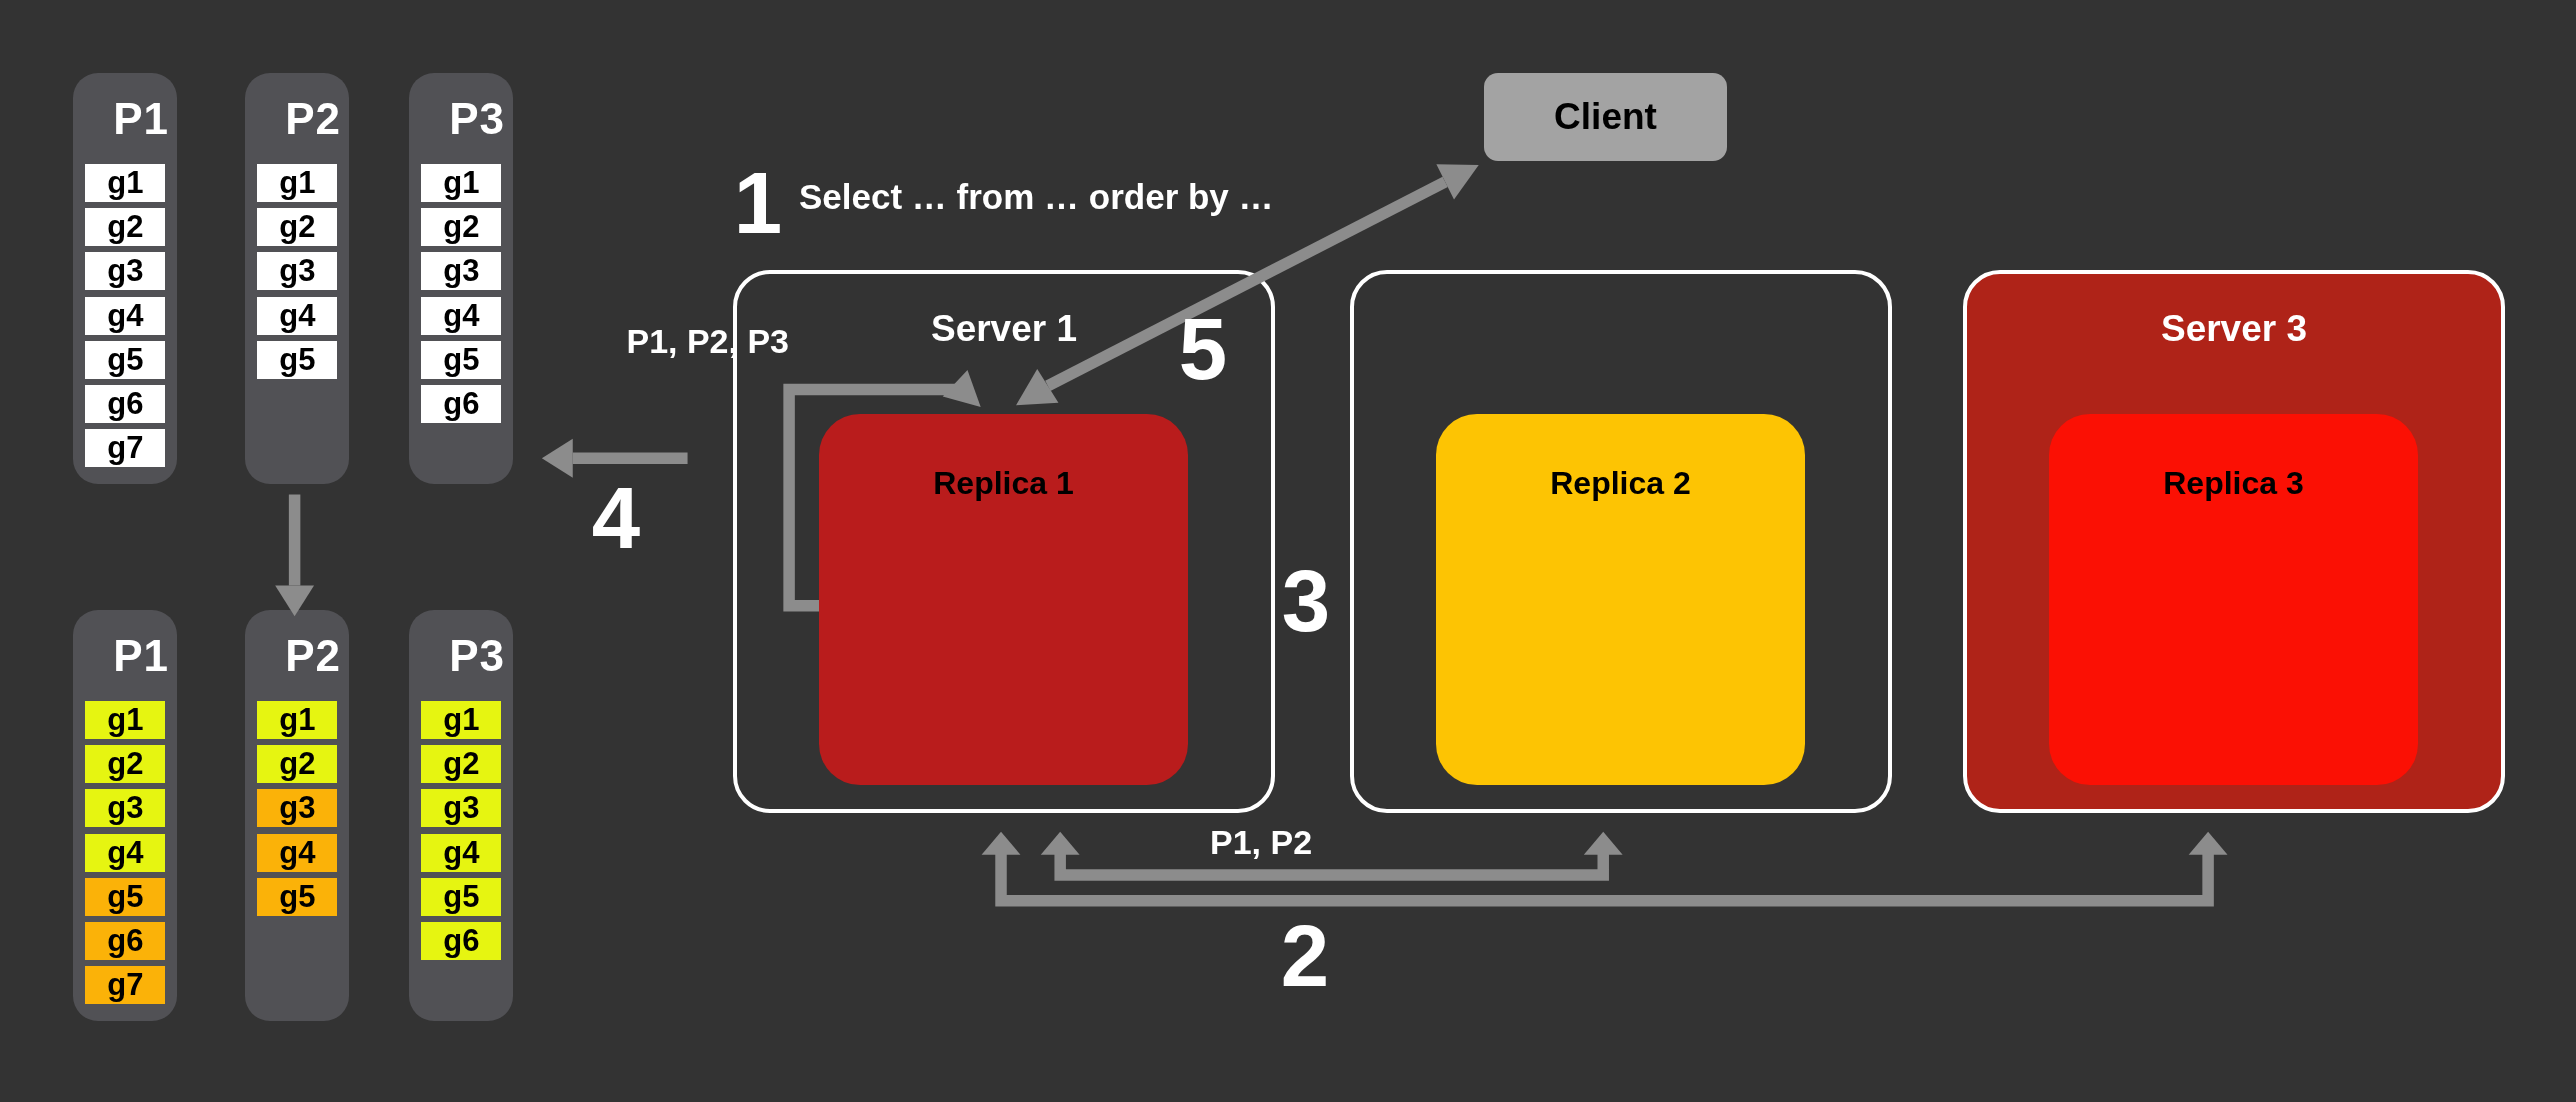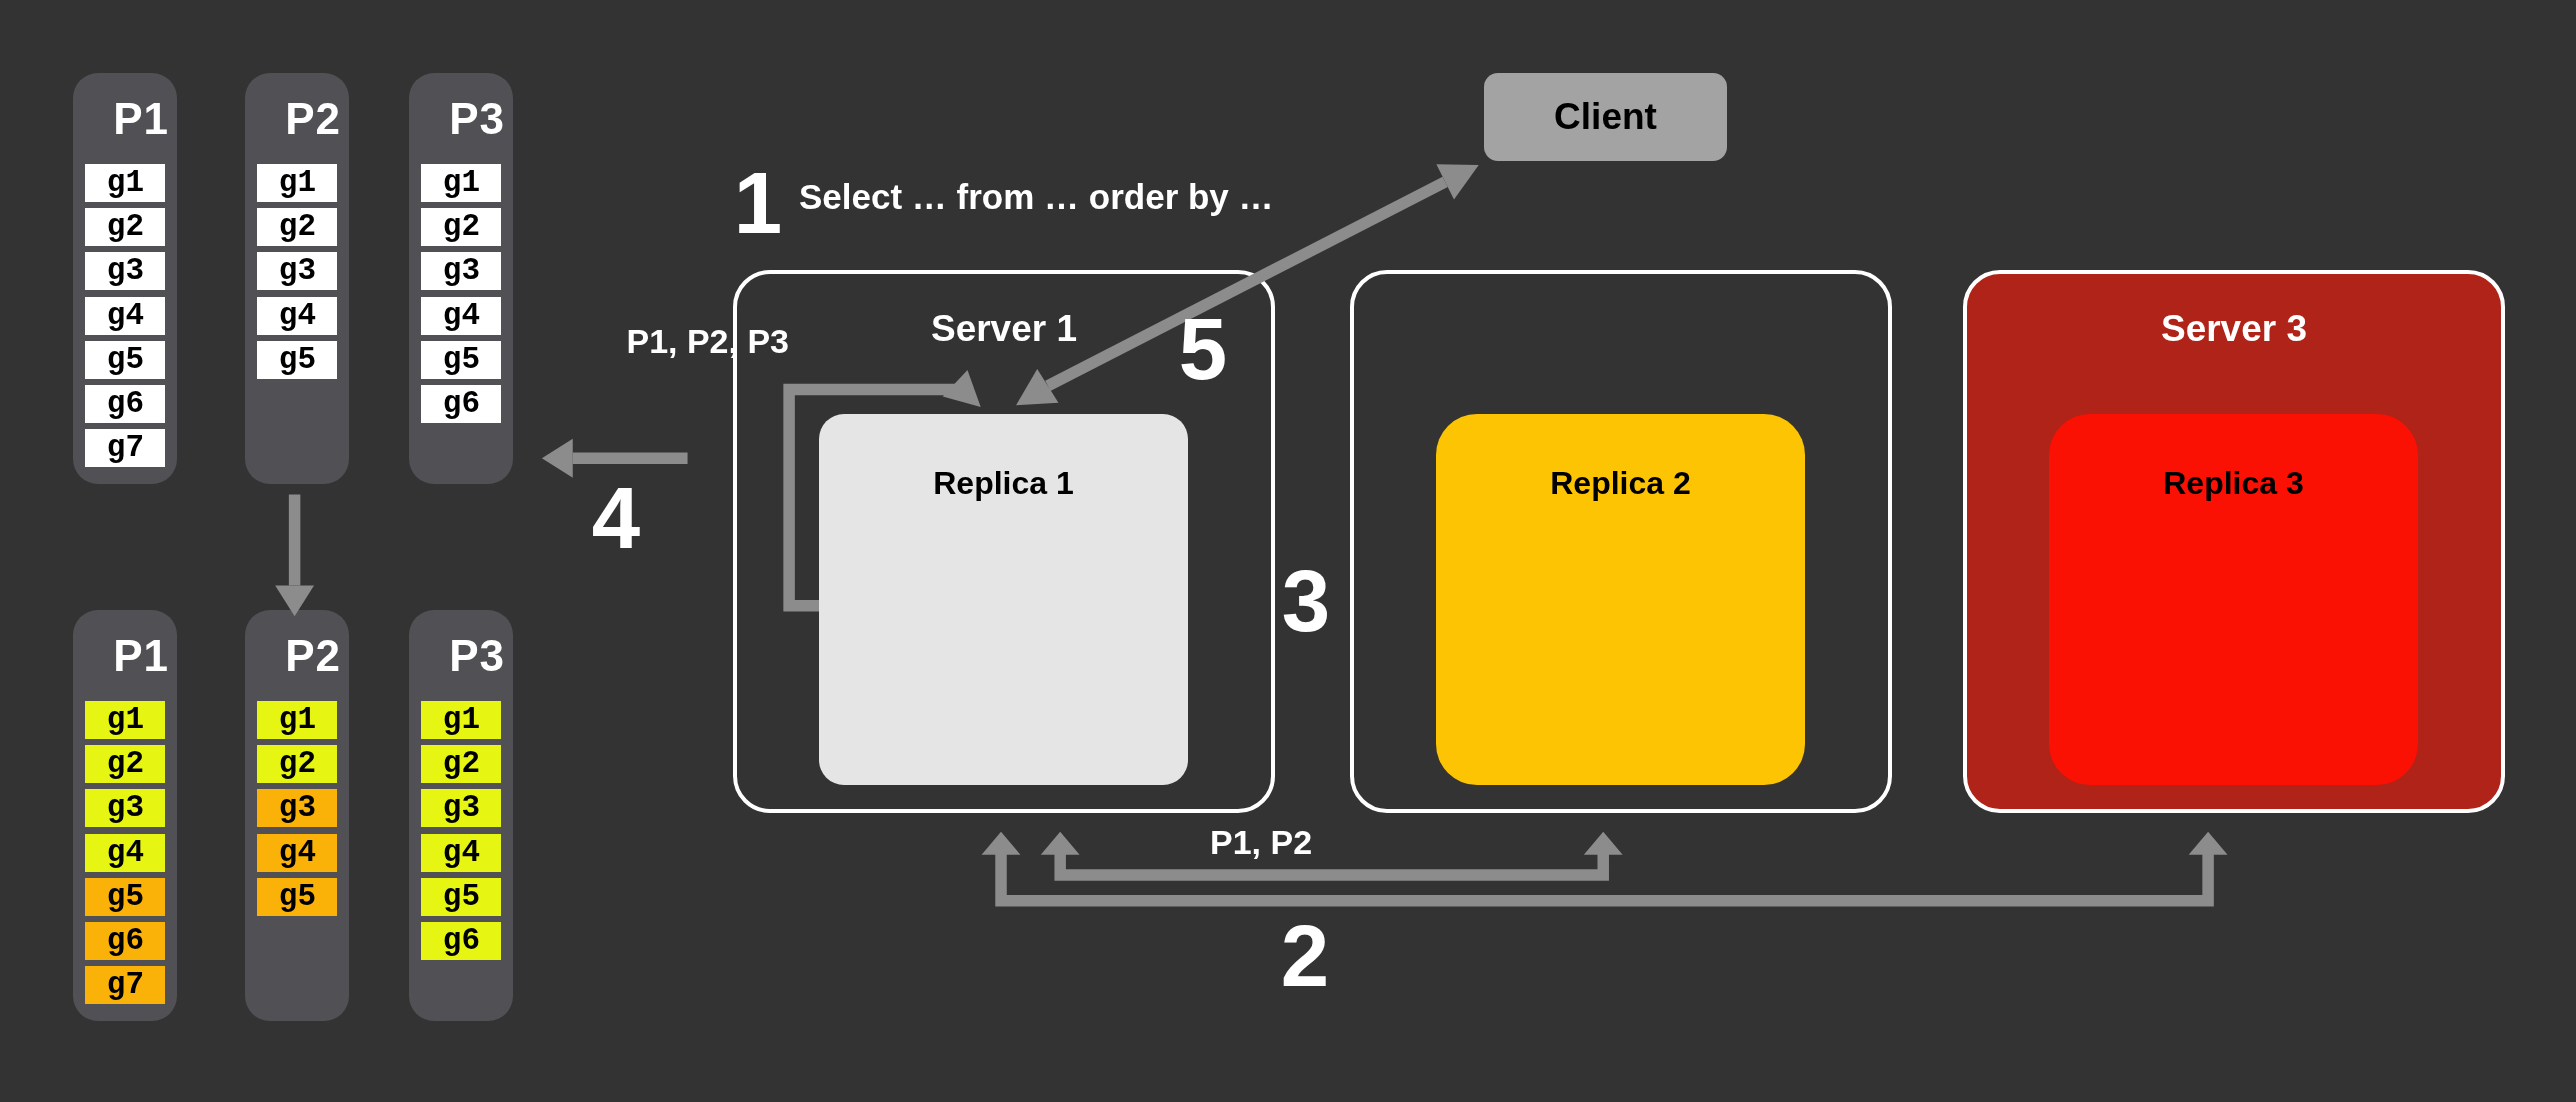--- a/index.html
+++ b/index.html
@@ -38,21 +38,20 @@
     padding-left: 16px;
   }
   .cells {
     position: absolute;
     top: 91px;
     left: 12.4px;
     width: 80px;
     display: flex;
     flex-direction: column;
     gap: 6.2px;
-    font-family: Liberation Mono, monospace;
   }
   .cell {
     height: 38px;
     line-height: 38px;
     text-align: center;
     font-size: 31px;
     font-weight: 700;
     color: #000000;
   }
   .cell.white  { background: #ffffff; }
@@ -81,21 +80,21 @@
     font-weight: 700;
   }
   .replica {
     position: absolute;
     top: 140px;
     left: 82px;
     width: 369px;
     height: 371px;
     border-radius: 41px;
   }
-  .replica.r1 { background: #e5e5e5; border-radius: 25px; }
+  .replica.r1 { background: #b91c1c; }
   .replica.r2 { background: #FDC403; }
   .replica.r3 { background: #FB1004; }
   .rtitle {
     position: absolute;
     top: 51px; left: 0;
     width: 100%;
     text-align: center;
     color: #000000;
     font-size: 32px;
     font-weight: 700;

